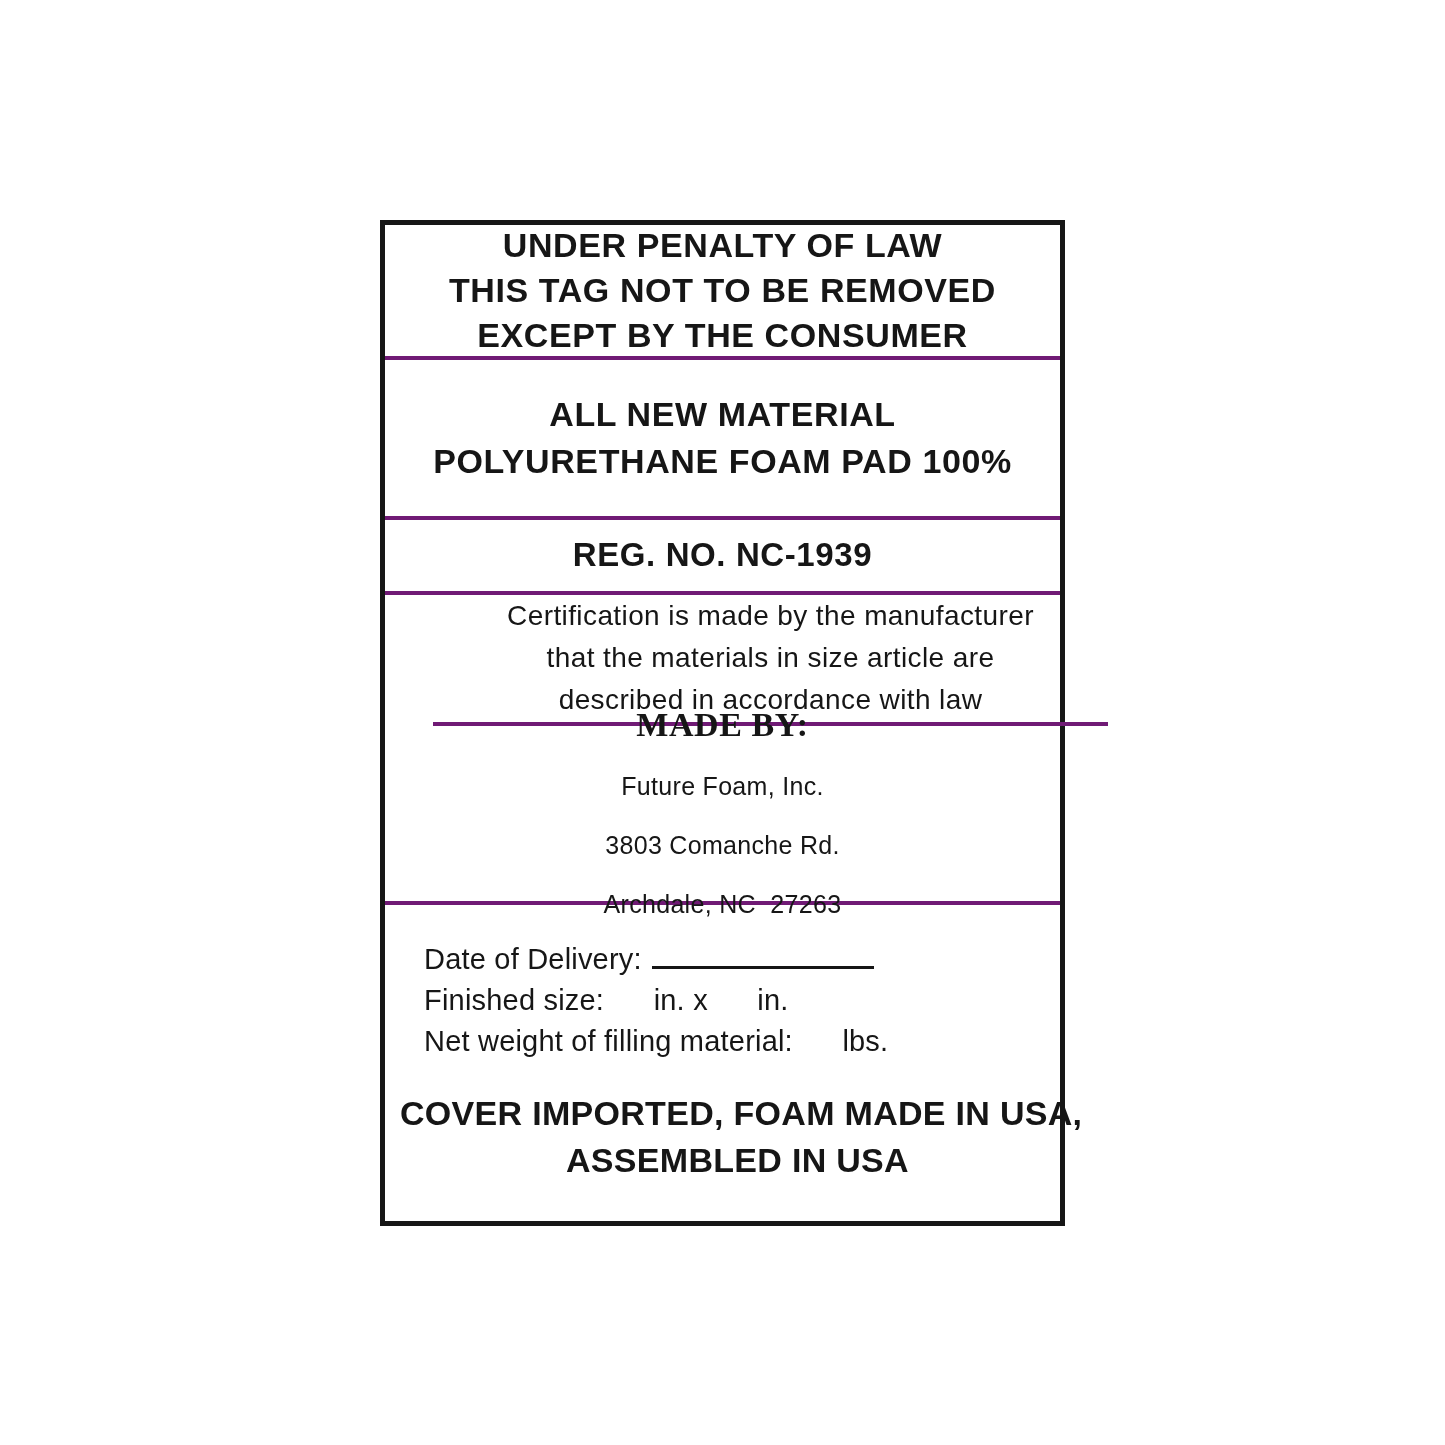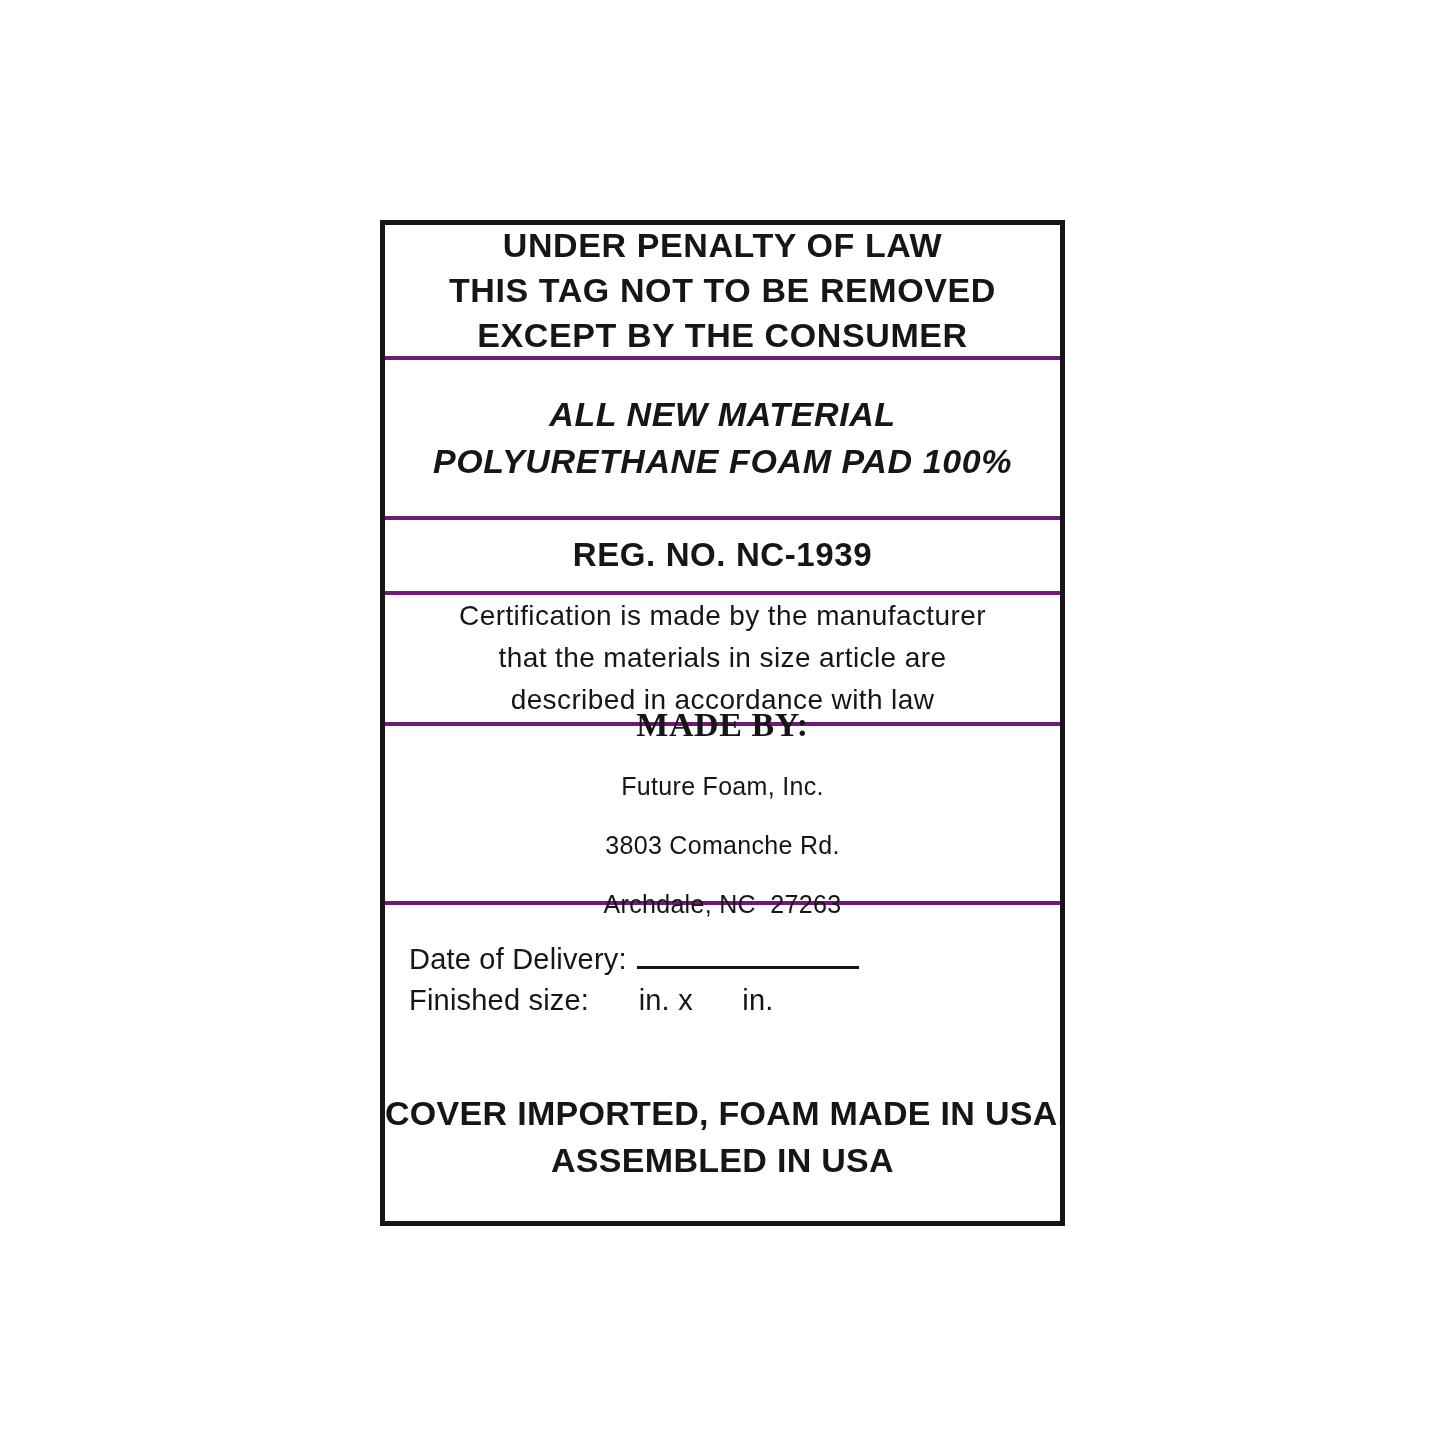--- a/index.html
+++ b/index.html
@@ -32,25 +32,25 @@
     display: flex;
     flex-direction: column;
     align-items: center;
     justify-content: center;
     text-align: center;
     width: 100%;
   }
   .section:last-child { border-bottom: none; }
 
   .sec-penalty   { height: 135px; }
-  .sec-material  { height: 160px; font-style: italic; }
+  .sec-material  { height: 160px; }
   .sec-reg       { height: 75px;  }
-  .sec-cert      { height: 131px; }
+  .sec-cert      { height: 131px; margin-left: 48px; }
   .sec-madeby    { height: 179px; }
-  .sec-details   { height: 303px; align-items: stretch; text-align: left; justify-content: flex-start; }
+  .sec-details   { height: 303px; align-items: stretch; text-align: left; justify-content: flex-start; margin-left: 15px; }
 
   .h-bold {
     font-weight: bold;
     font-size: 34px;
     line-height: 45px;
     letter-spacing: 0.6px;
     white-space: nowrap;
   }
   .sec-material .h-bold { line-height: 47px; }
   .sec-reg .h-bold { font-size: 33px; line-height: 40px; }
@@ -137,20 +137,21 @@
       <div class="madeby-heading">MADE BY:</div>
       <div class="address-line">Future Foam, Inc.</div>
       <div class="address-line">3803 Comanche Rd.</div>
       <div class="address-line">Archdale, NC  27263</div>
     </div>
 
     <div class="section sec-details">
       <div class="details-block">
         <div class="detail-line"><span>Date of Delivery:</span><span class="blank-line"></span></div>
         <div class="detail-line">Finished size:      in. x      in.</div>
+        <div class="detail-line">Net weight of filling material:      lbs.</div>
       </div>
       <div class="origin-block">
         <div class="origin-line">COVER IMPORTED, FOAM MADE IN USA,</div>
         <div class="origin-line">ASSEMBLED IN USA</div>
       </div>
     </div>
 
   </div>
 </div>
 

